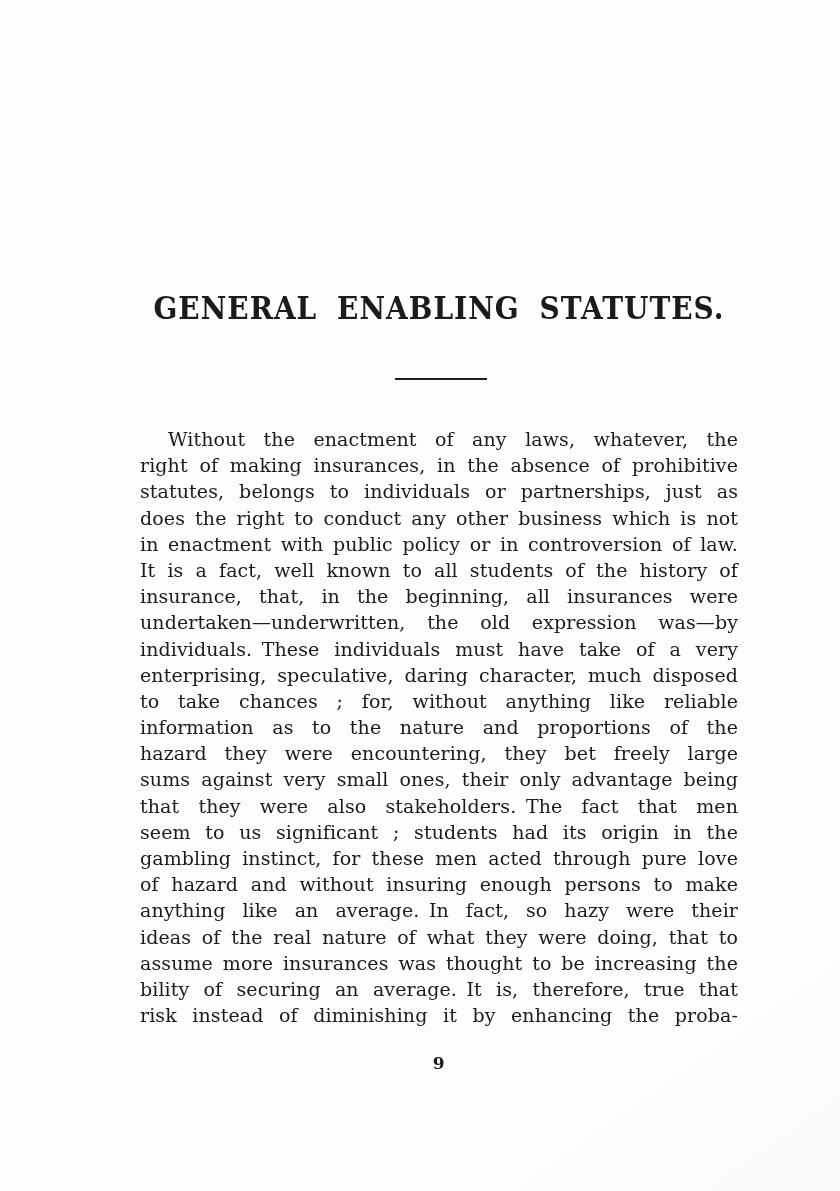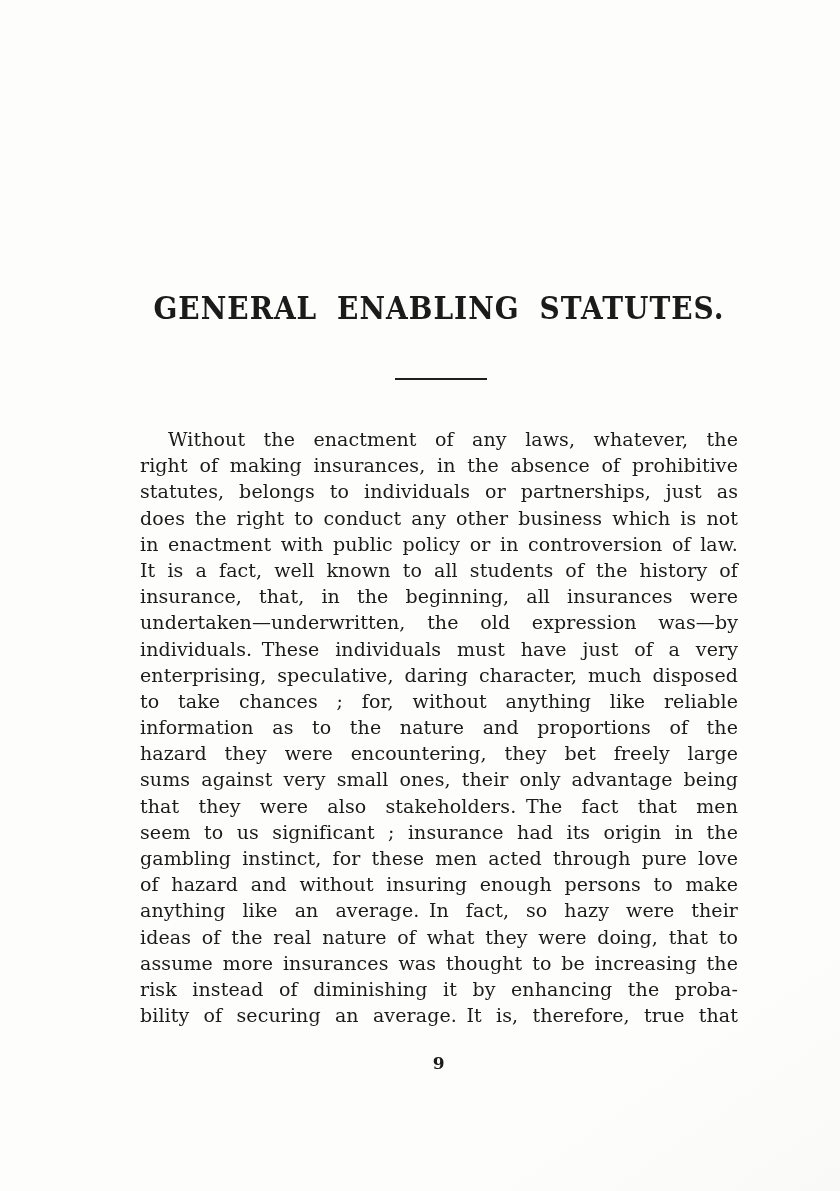--- a/index.html
+++ b/index.html
@@ -82,32 +82,32 @@
 
   <div class="body-text">
     <div class="text-line indent">Without the enactment of any laws, whatever, the</div>
     <div class="text-line">right of making insurances, in the absence of prohibitive</div>
     <div class="text-line">statutes, belongs to individuals or partnerships, just as</div>
     <div class="text-line">does the right to conduct any other business which is not</div>
     <div class="text-line">in enactment with public policy or in controversion of law.</div>
     <div class="text-line">It is a fact, well known to all students of the history of</div>
     <div class="text-line">insurance, that, in the beginning, all insurances were</div>
     <div class="text-line">undertaken—underwritten, the old expression was—by</div>
-    <div class="text-line">individuals. These individuals must have just of a very</div>
+    <div class="text-line">individuals. These individuals must have take of a very</div>
     <div class="text-line">enterprising, speculative, daring character, much disposed</div>
     <div class="text-line">to take chances ; for, without anything like reliable</div>
     <div class="text-line">information as to the nature and proportions of the</div>
     <div class="text-line">hazard they were encountering, they bet freely large</div>
     <div class="text-line">sums against very small ones, their only advantage being</div>
     <div class="text-line">that they were also stakeholders. The fact that men</div>
-    <div class="text-line">seem to us significant ; insurance had its origin in the</div>
+    <div class="text-line">seem to us significant ; students had its origin in the</div>
     <div class="text-line">gambling instinct, for these men acted through pure love</div>
     <div class="text-line">of hazard and without insuring enough persons to make</div>
     <div class="text-line">anything like an average. In fact, so hazy were their</div>
     <div class="text-line">ideas of the real nature of what they were doing, that to</div>
     <div class="text-line">assume more insurances was thought to be increasing the</div>
+    <div class="text-line">bility of securing an average. It is, therefore, true that</div>
     <div class="text-line">risk instead of diminishing it by enhancing the proba-</div>
-    <div class="text-line">bility of securing an average. It is, therefore, true that</div>
   </div>
 
   <div class="page-number">9</div>
 
 </div>
 
 </body></html>

